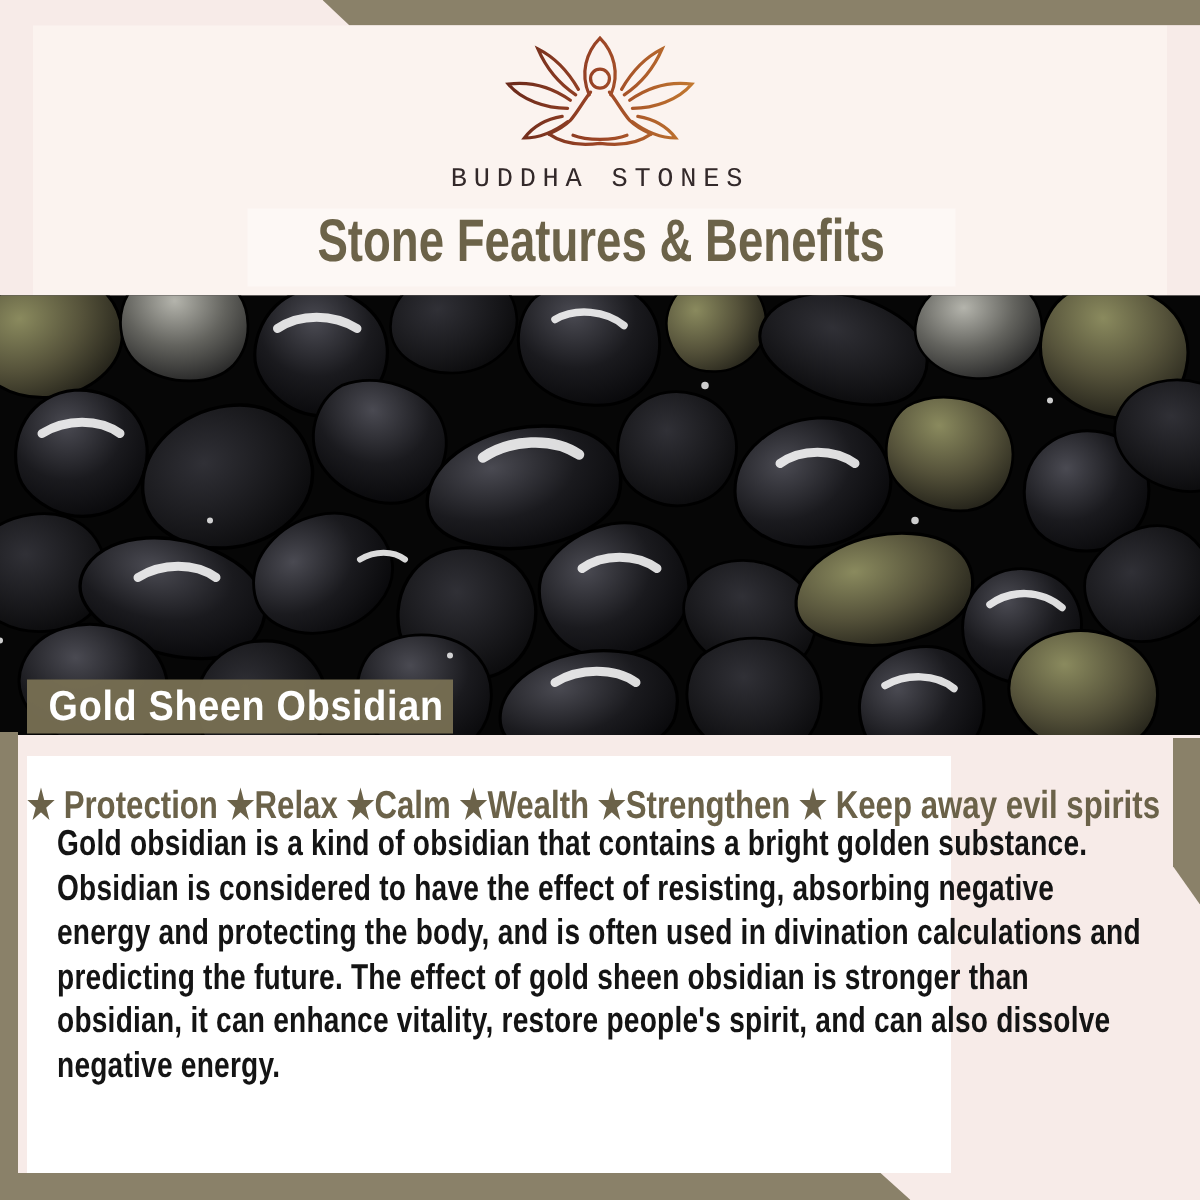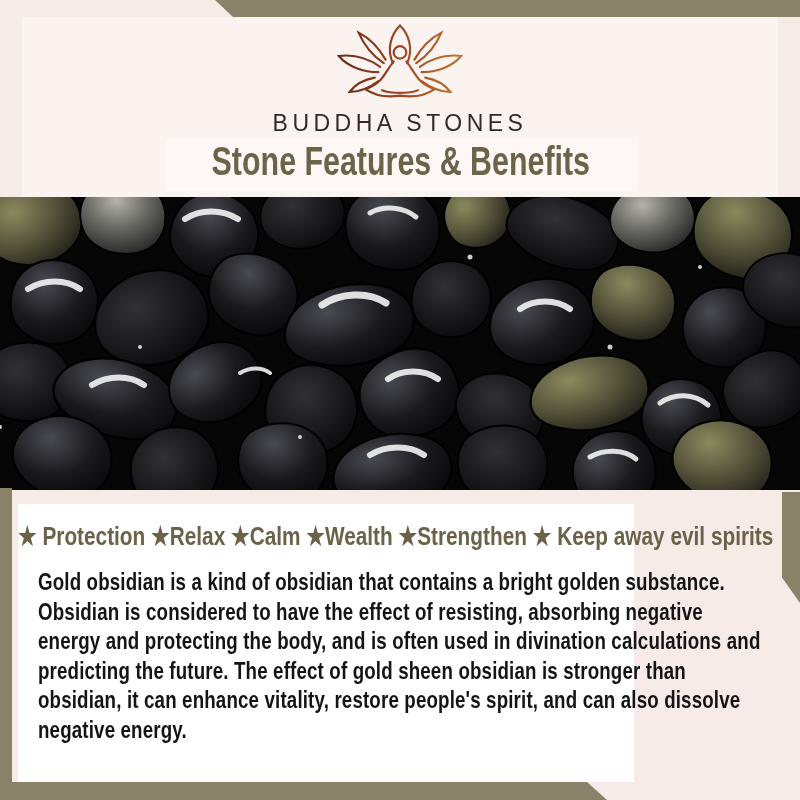--- a/index.html
+++ b/index.html
@@ -12,40 +12,40 @@
   .left-bar{position:absolute;left:0;top:488px;width:12px;height:312px;background:#8a8169;}
   .right-ribbon{position:absolute;left:782px;top:492px;width:18px;height:111px;background:#8a8169;
     clip-path:polygon(0 0,100% 0,100% 100%,0 77%);}
   .bottom-bar{position:absolute;left:0;top:782px;width:607px;height:18px;background:#8a8169;
     clip-path:polygon(0 0,calc(100% - 20px) 0,100% 100%,0 100%);}
 
   
   .header-panel{position:absolute;left:22px;top:17px;width:756px;height:180px;background:#fbf3ef;}
   .logo{position:absolute;left:50%;top:20px;transform:translateX(-50%);}
   .brand-name{position:absolute;left:0;top:110px;width:100%;text-align:center;
-    font-family:Liberation Sans, sans-serif;font-size:23px;letter-spacing:4.5px;
+    font-family:Liberation Mono, monospace;font-size:18px;letter-spacing:4.5px;
     color:#33292a;font-weight:500;}
   .title-box{position:absolute;left:165px;top:139px;width:472px;height:52px;background:#fdf8f5;
     display:flex;justify-content:center;}
   .page-title{width:130%;flex:none;text-align:center;font-size:40px;font-weight:bold;color:#6c6349;
     transform:scaleX(.76);transform-origin:center;white-space:nowrap;}
 
   
   .photo{position:absolute;left:0;top:197px;width:800px;height:293px;background:#060606;}
   .caption-bar{position:absolute;left:18px;top:453px;width:284px;height:36px;
     background:rgba(119,110,82,.96);display:flex;align-items:center;}
   .caption-label{font-size:28px;font-weight:bold;color:#ffffff;padding-left:16px;
     transform:scaleX(.9);transform-origin:left center;white-space:nowrap;letter-spacing:.5px;}
 
   
   .content-panel{position:absolute;left:18px;top:504px;width:616px;height:278px;background:#ffffff;}
   .features-line{position:absolute;left:-12.5%;top:17px;width:125%;text-align:center;
     font-size:26px;font-weight:bold;color:#6b6249;transform:scaleX(.8);transform-origin:center;
     white-space:nowrap;}
-  .description{position:absolute;left:20px;top:63px;width:728px;}
+  .description{position:absolute;left:20px;top:44px;width:728px;}
   .description-inner{width:934px;transform:scaleX(.78);transform-origin:left top;
     font-size:24px;font-weight:bold;line-height:29.5px;color:#141414;letter-spacing:.2px;}
 </style>
 </head>
 <body>
 
 <div class="page">
 
   <div class="header-panel"></div>
 
@@ -158,20 +158,23 @@
     <g fill="#ffffff" opacity="0.8">
       <circle cx="470" cy="60" r="2.5"></circle>
         <circle cx="140" cy="150" r="2"></circle>
       <circle cx="610" cy="150" r="2.5"></circle>
         <circle cx="300" cy="240" r="2"></circle>
       <circle cx="700" cy="70" r="2"></circle>
         <circle cx="60," cy="230" r="2"></circle>
     </g>
   </svg>
 
+  <div class="caption-bar">
+    <div class="caption-label">Gold Sheen Obsidian</div>
+  </div>
 
   <div class="content-panel">
     <div class="features-line">★  Protection ★Relax ★Calm ★Wealth ★Strengthen ★  Keep away evil spirits</div>
     <div class="description">
       <div class="description-inner">Gold obsidian is a kind of obsidian that contains a bright golden substance. Obsidian is considered to have the effect of resisting, absorbing negative energy and protecting the body, and is often used in divination calculations and predicting the future. The effect of gold sheen obsidian is stronger than obsidian, it can enhance vitality, restore people's spirit, and can also dissolve negative energy.</div>
     </div>
   </div>
 
   <div class="top-bar"></div>
   <div class="left-bar"></div>

